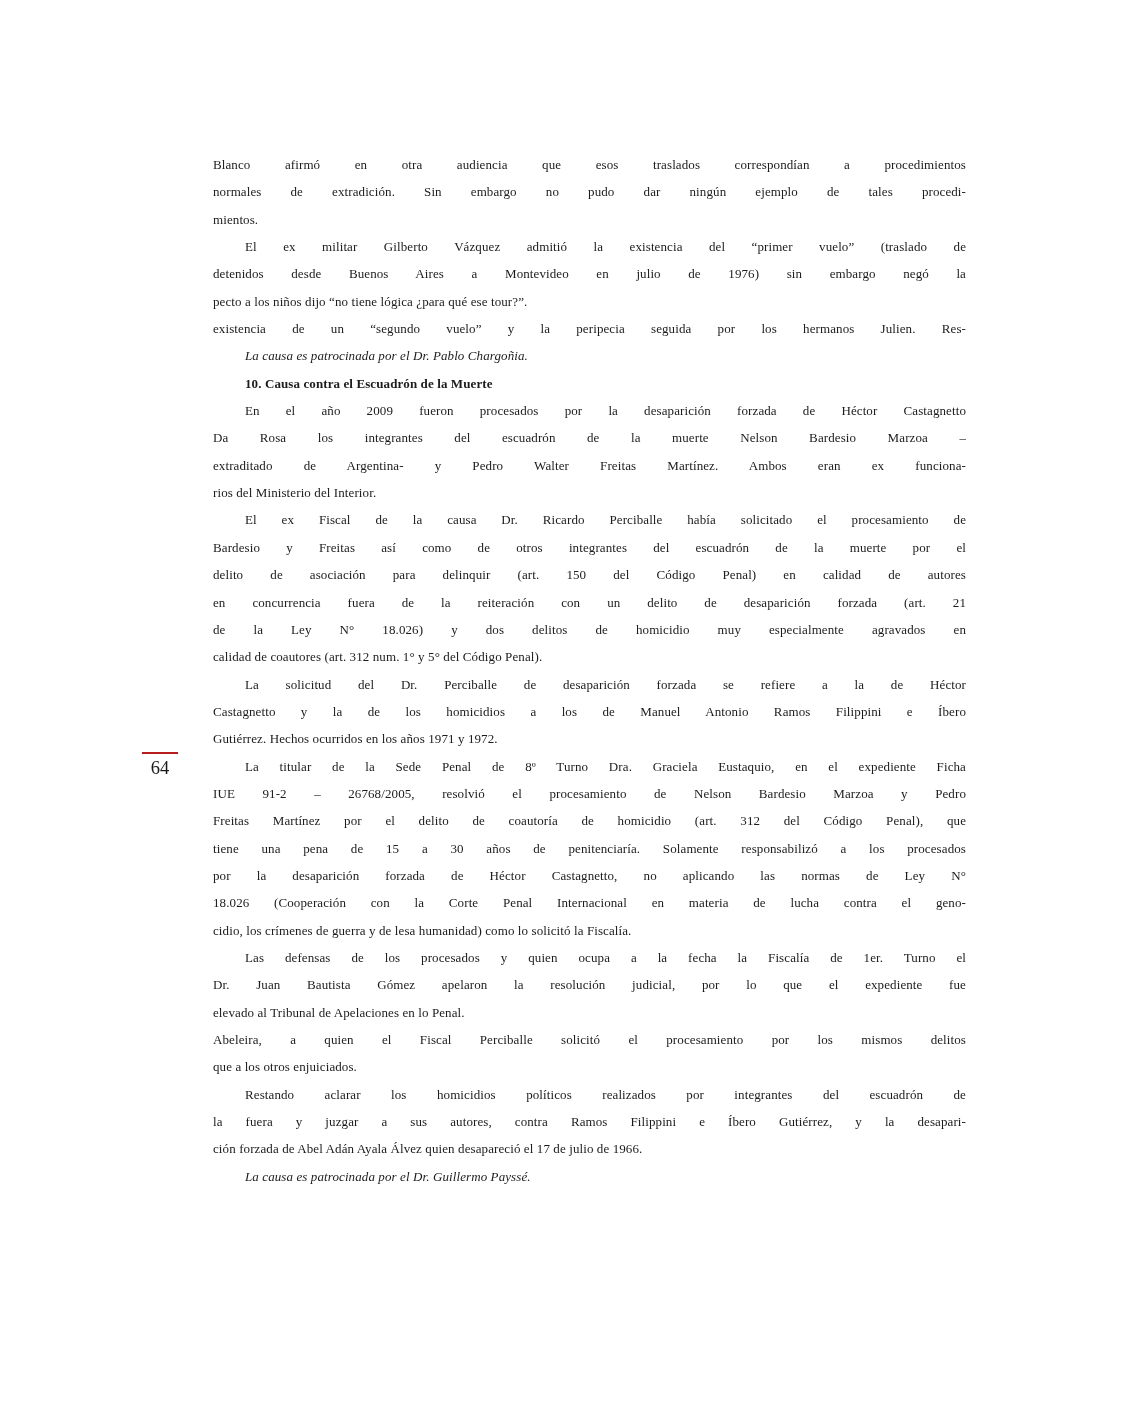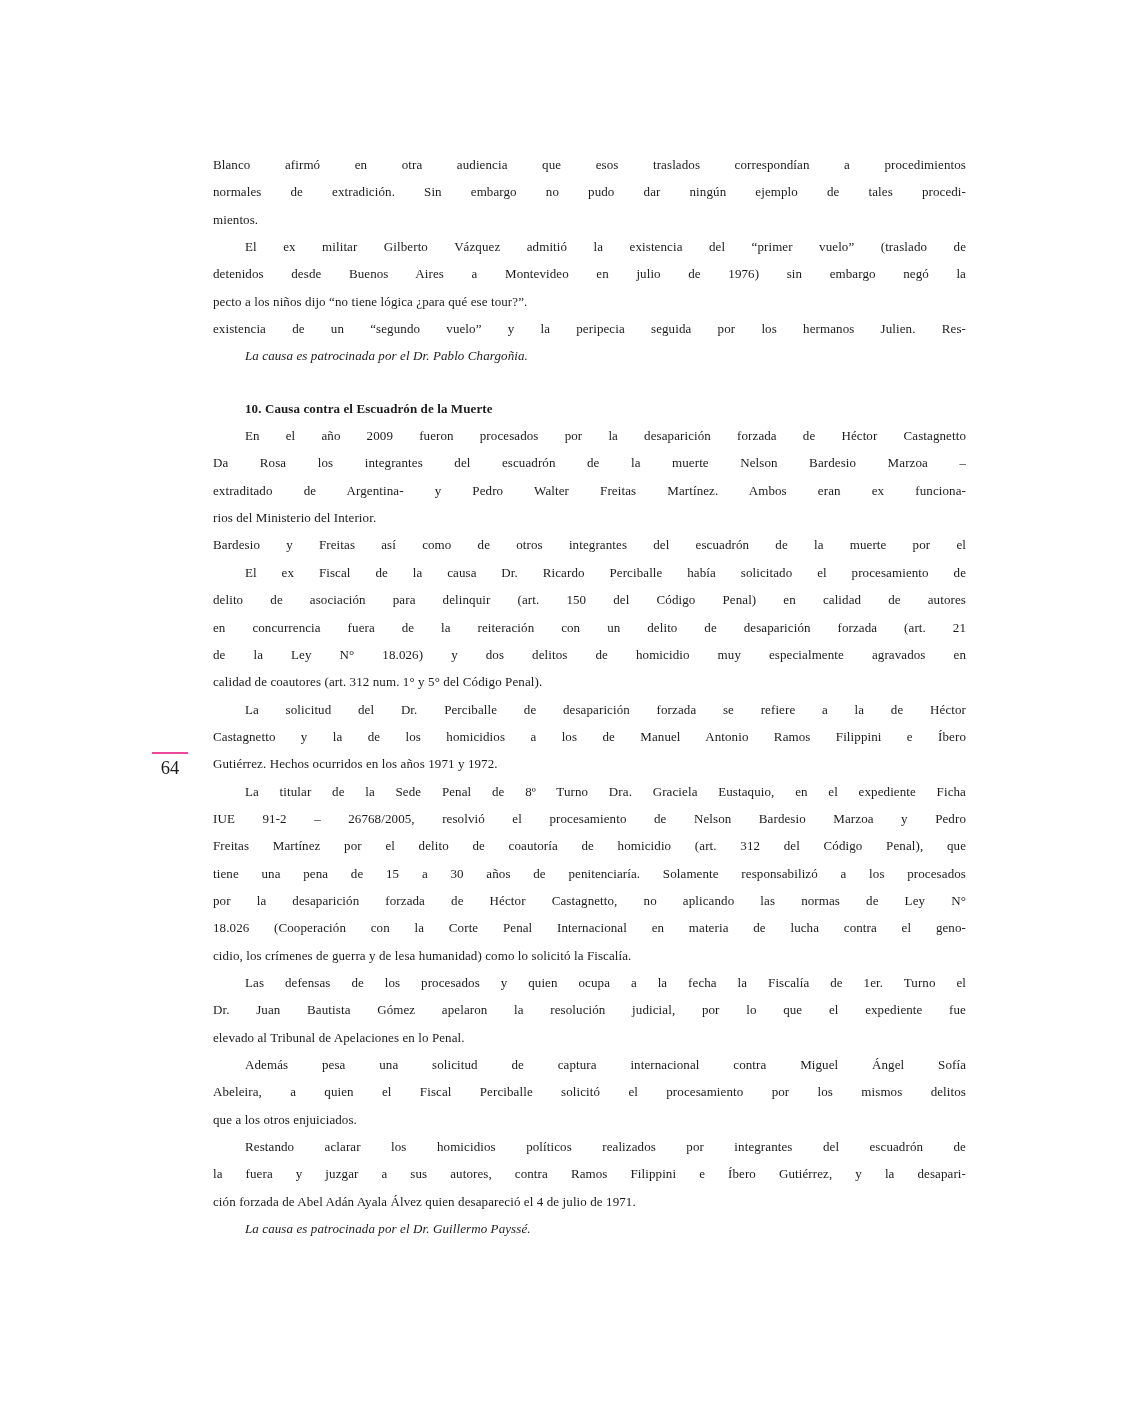--- a/index.html
+++ b/index.html
@@ -16,21 +16,21 @@
     color: #1b1b1b;
     overflow: hidden;
   }
   .text-block {
     position: absolute;
     left: 213px;
     top: 151px;
     width: 753px;
   }
   .para { margin: 0; padding: 0; }
-  .para.heading { margin-top: 25px; }
+  .para.heading { }
   .line {
     font-size: 13px;
     line-height: 27.35px;
     height: 27.35px;
     overflow: hidden;
     text-align: left;
     letter-spacing: 0.1px;
   }
   .para.body-condensed .line {
     font-size: 13px;
@@ -40,25 +40,25 @@
     content: "";
     display: inline-block;
     width: 100%;
     height: 0;
   }
   .line.indent { text-indent: 32px; }
   .para.heading .line { font-weight: bold; }
   .para.italic .line { font-style: italic; }
   .page-number-block {
     position: absolute;
-    left: 152px;
+    left: 142px;
     top: 752px;
     width: 36px;
     text-align: center;
-    border-top: 2px solid #ec4899;
+    border-top: 2px solid #b91c1c;
     padding-top: 4px;
     font-size: 18.5px;
   }
 </style>
 </head>
 <body>
 
 <div class="page">
 
   <aside class="page-number-block">
@@ -83,22 +83,22 @@
       <div class="para heading">
         <div class="line indent">10. Causa contra el Escuadrón de la Muerte</div>
       </div>
       <div class="para body">
         <div class="line fill indent">En el año 2009 fueron procesados por la desaparición forzada de Héctor Castagnetto</div>
         <div class="line fill">Da Rosa los integrantes del escuadrón de la muerte Nelson Bardesio Marzoa –</div>
         <div class="line fill">extraditado de Argentina- y Pedro Walter Freitas Martínez.  Ambos eran ex funciona-</div>
         <div class="line">rios del Ministerio del Interior.</div>
       </div>
       <div class="para body">
+        <div class="line fill indent">El ex Fiscal de la causa Dr. Ricardo Perciballe había solicitado el procesamiento de</div>
         <div class="line fill">Bardesio y Freitas así como de otros integrantes del escuadrón de la muerte por el</div>
-        <div class="line fill indent">El ex Fiscal de la causa Dr. Ricardo Perciballe había solicitado el procesamiento de</div>
         <div class="line fill">delito de asociación para delinquir (art. 150 del Código Penal)  en calidad de autores</div>
         <div class="line fill">en concurrencia fuera de la reiteración con un delito de desaparición forzada (art. 21</div>
         <div class="line fill">de la Ley N° 18.026) y dos delitos de homicidio  muy especialmente agravados en</div>
         <div class="line">calidad de coautores (art. 312 num. 1° y 5° del Código Penal).</div>
       </div>
       <div class="para body">
         <div class="line fill indent">La solicitud del Dr. Perciballe de desaparición forzada se refiere a la de Héctor</div>
         <div class="line fill">Castagnetto y la de los homicidios a los de Manuel Antonio Ramos Filippini e Íbero</div>
         <div class="line">Gutiérrez. Hechos ocurridos en los años 1971 y 1972.</div>
       </div>
@@ -110,27 +110,26 @@
         <div class="line fill">por la desaparición forzada de Héctor Castagnetto, no aplicando las normas de  Ley N°</div>
         <div class="line fill">18.026 (Cooperación con la Corte Penal Internacional en materia de lucha contra el geno-</div>
         <div class="line">cidio, los crímenes de guerra y de lesa humanidad) como lo solicitó la Fiscalía.</div>
       </div>
       <div class="para body">
         <div class="line fill indent">Las defensas de los procesados y quien ocupa a la fecha la Fiscalía de 1er. Turno el</div>
         <div class="line fill">Dr. Juan Bautista Gómez apelaron la resolución judicial, por lo que el expediente fue</div>
         <div class="line">elevado al Tribunal de Apelaciones en lo Penal.</div>
       </div>
       <div class="para body">
-        <div class="line fill indent">Además pesa una solicitud de captura internacional contra Miguel Ángel Sofía</div>
         <div class="line fill">Abeleira, a quien el Fiscal Perciballe solicitó el procesamiento por los mismos delitos</div>
         <div class="line">que a los otros enjuiciados.</div>
       </div>
       <div class="para body">
         <div class="line fill indent">Restando aclarar los homicidios políticos realizados por integrantes del escuadrón de</div>
         <div class="line fill">la fuera y juzgar a sus autores, contra Ramos Filippini e Íbero Gutiérrez, y la desapari-</div>
-        <div class="line">ción forzada de Abel Adán Ayala Álvez quien desapareció el 4 de julio de 1971.</div>
+        <div class="line">ción forzada de Abel Adán Ayala Álvez quien desapareció el 17 de julio de 1966.</div>
       </div>
       <div class="para italic">
         <div class="line indent">La causa es patrocinada por el Dr. Guillermo Payssé.</div>
       </div>
     </main>
 
 </div>
 
 </body></html>

